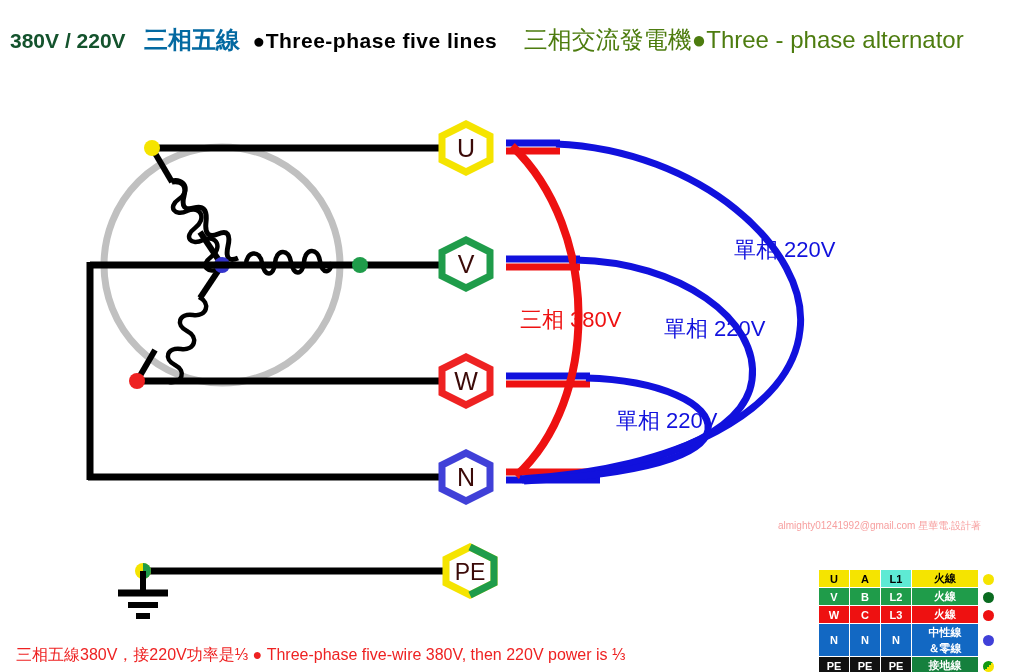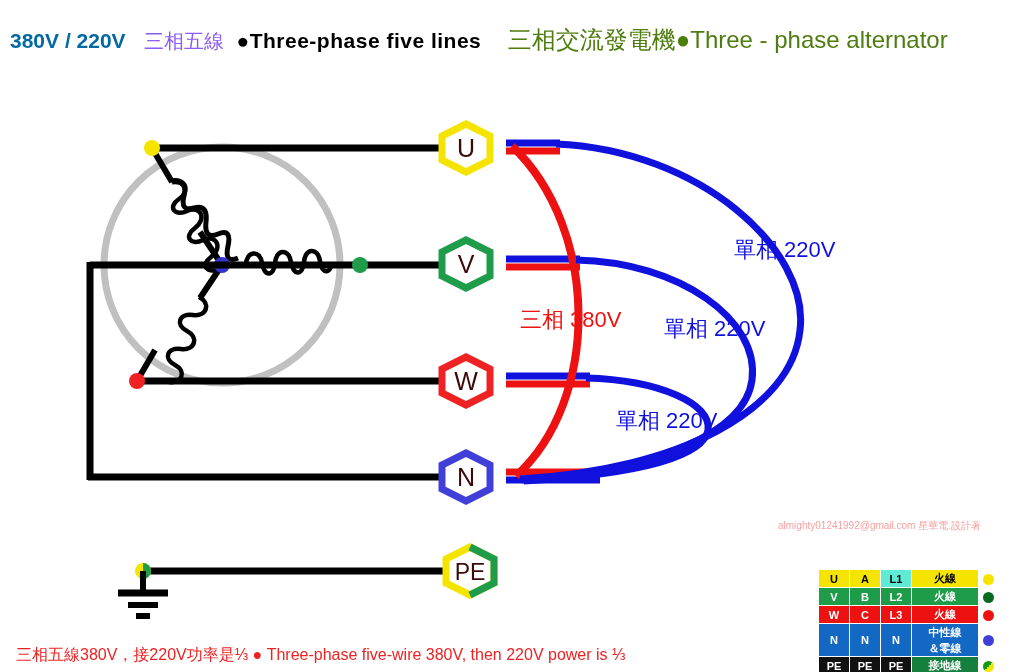--- a/index.html
+++ b/index.html
@@ -24,30 +24,30 @@
     height: 36px;
     white-space: nowrap;
   }
   .hdr-seg {
     display: inline-block;
     vertical-align: baseline;
     font-size: 21px;
     line-height: 36px;
   }
   #hdr-voltage {
-    color: #0369a1;
+    color: #14532d;
     font-weight: bold;
     padding-left: 10px;
     letter-spacing: 0px;
   }
   #hdr-title-cn {
-    color: #8b5cf6;
-    font-weight: normal;
+    color: #0369a1;
+    font-weight: bold;
     padding-left: 14px;
-    font-size: 20px;
+    font-size: 24px;
   }
   #hdr-title-en {
     color: #000000;
     font-weight: bold;
     font-size: 21px;
     letter-spacing: 0.5px;
     padding-left: 8px;
   }
   #hdr-gen {
     color: #4d7c0f;

